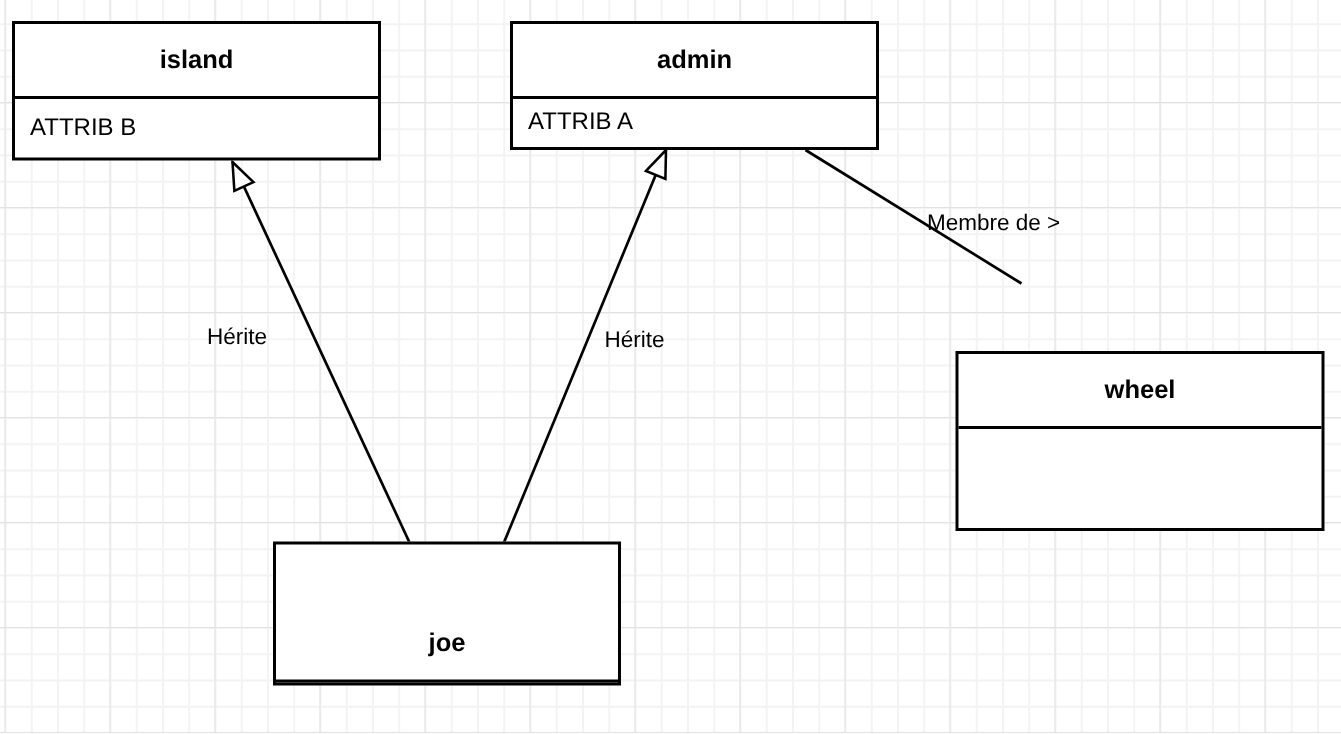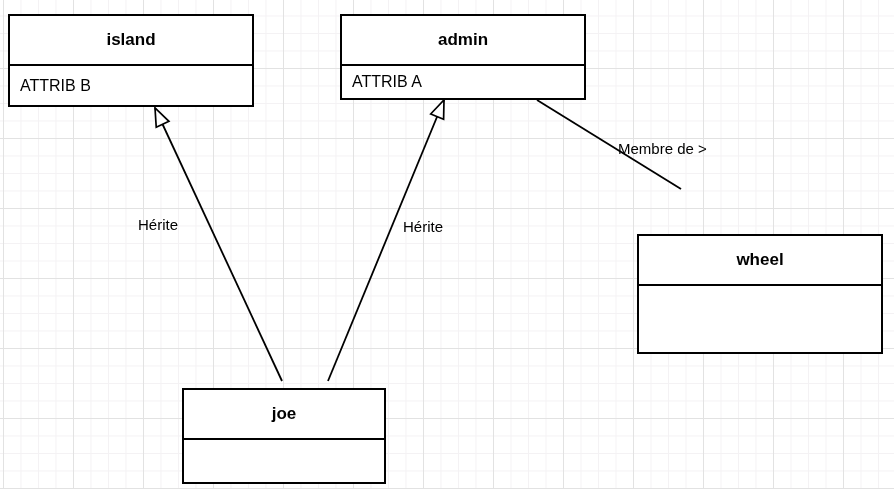--- a/index.html
+++ b/index.html
@@ -52,21 +52,21 @@
   .node .attrib {
     flex: 1 1 auto;
     display: flex;
     align-items: center;
     padding-left: 10px;
     font-size: 16px;
   }
   #node-island { left: 8px;   top: 14px;  width: 246px; height: 93px; }
   #node-admin  { left: 340px; top: 14px;  width: 246px; height: 86px; }
   #node-wheel  { left: 637px; top: 190px; width: 246px; height: 120px; margin-top: 44px; }
-  #node-joe    { left: 182px; top: 388px; width: 204px; height: 96px; }
+  #node-joe    { left: 182px; top: 361px; width: 232px; height: 96px; justify-content: flex-end; }
   .edge-label {
     position: absolute;
     font-size: 15px;
     line-height: 18px;
     white-space: nowrap;
   }
   #label-herite-island { left: 138px; top: 216px; }
   #label-herite-admin  { left: 403px; top: 218px; }
   #label-membre-de     { left: 618px; top: 140px; }
 </style>

